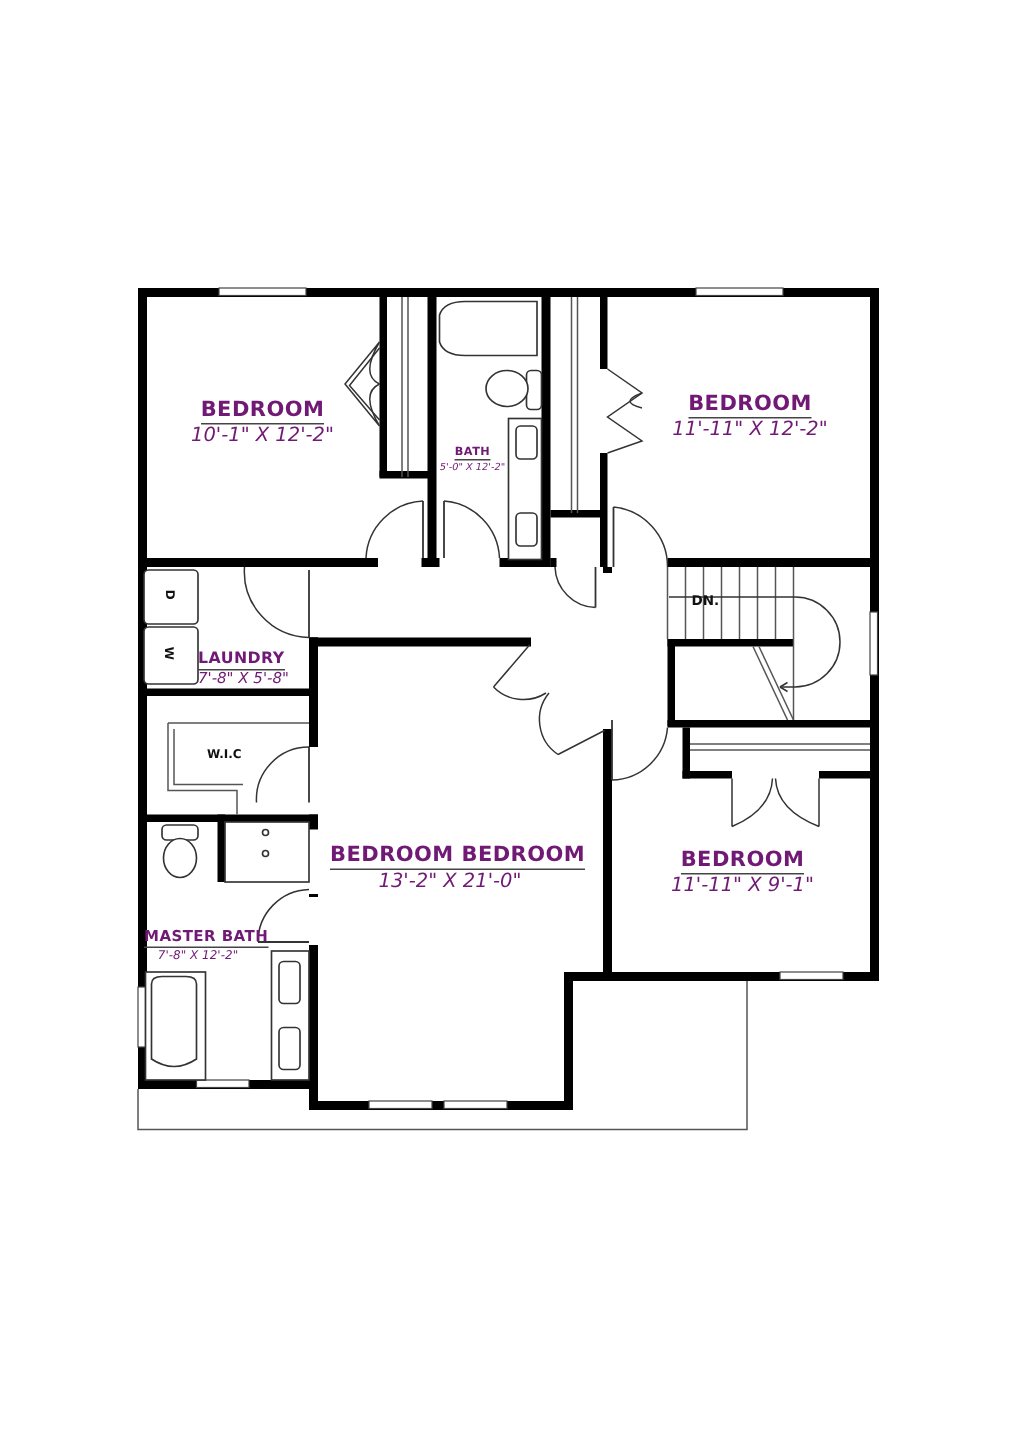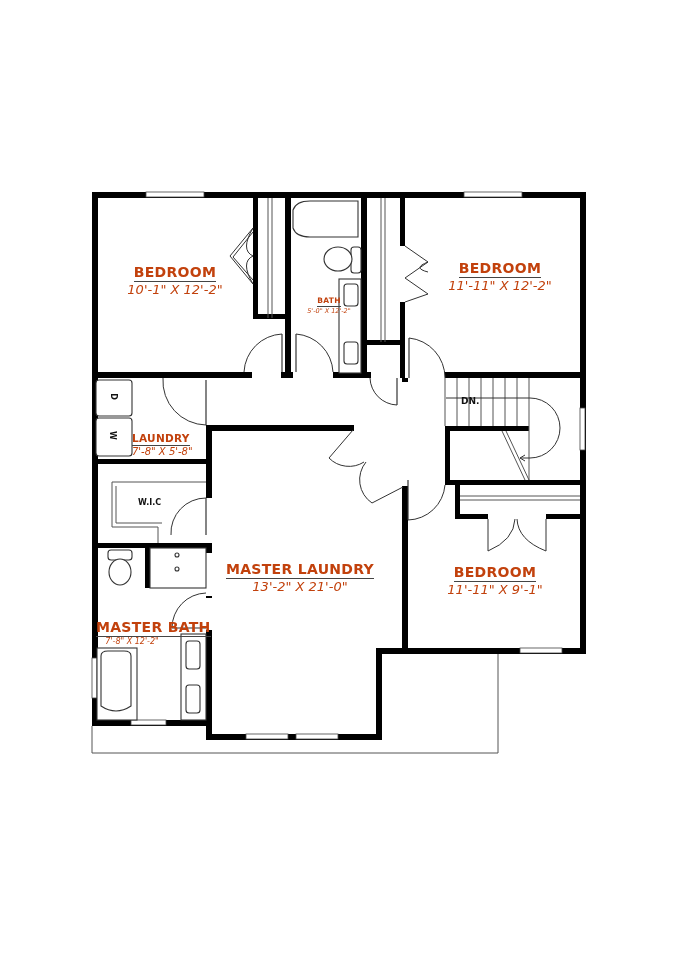--- a/index.html
+++ b/index.html
@@ -4,21 +4,21 @@
 <style>
   html, body { margin: 0; padding: 0; background: #ffffff; }
   body { width: 678px; height: 959px; position: relative; overflow: hidden; font-family: "DejaVu Sans", sans-serif; }
   #plan { position: absolute; left: 0; top: 0; width: 678px; height: 959px; }
   .wall { fill: #000; }
   .thin { fill: none; stroke: #555; stroke-width: 1; }
   .thin2 { fill: none; stroke: #333; stroke-width: 1.2; }
   .win { fill: #fff; stroke: #444; stroke-width: 0.8; }
   .swing { fill: none; stroke: #333; stroke-width: 1; }
   .fixture { fill: #fff; stroke: #333; stroke-width: 1.1; }
-  .label { position: absolute; text-align: center; color: #c2410c; white-space: nowrap; }
+  .label { position: absolute; text-align: center; color: #701a75; white-space: nowrap; }
   .room-name { font-family: "DejaVu Sans", sans-serif; font-weight: bold; letter-spacing: 0.3px; display: inline-block; border-bottom: 1px solid #444; padding-bottom: 1px; }
   .room-dim { font-family: "DejaVu Sans", sans-serif; font-style: italic; display: block; }
   .lg .room-name { font-size: 14px; }
   .lg .room-dim { font-size: 13px; }
   .md .room-name { font-size: 10.5px; }
   .md .room-dim { font-size: 10px; }
   .sm .room-name { font-size: 7.5px; }
   .sm .room-dim { font-size: 6.5px; }
   .tag { position: absolute; font-weight: bold; font-size: 9px; color: #111; }
   .appl { position: absolute; font-weight: bold; font-size: 8px; color: #111; transform: rotate(90deg); }
@@ -200,44 +200,44 @@
     <rect class="fixture" x="186" y="641" width="14" height="28" rx="3"></rect>
     <rect class="fixture" x="186" y="685" width="14" height="28" rx="3"></rect>
   </g>
 </svg>
 
 <div class="label lg" style="left:110px; top:262px; width:130px;">
   <span class="room-name">BEDROOM</span>
   <span class="room-dim">10'-1" X 12'-2"</span>
 </div>
 
-<div class="label sm" style="left:304px; top:288px; width:50px;">
+<div class="label sm" style="left:290px; top:288px; width:50px;">
   <span class="room-name">BATH</span>
   <span class="room-dim">5'-0" X 12'-2"</span>
 </div>
 
 <div class="label lg" style="left:430px; top:258px; width:140px;">
   <span class="room-name">BEDROOM</span>
   <span class="room-dim">11'-11" X 12'-2"</span>
 </div>
 
 <div class="label md" style="left:132px; top:427px; width:54px;">
   <span class="room-name">LAUNDRY</span>
   <span class="room-dim">7'-8" X 5'-8"</span>
 </div>
 
 <div class="tag" style="left:138px; top:498px; font-size:8px;text-align:center;">W.I.C</div>
 
 <div class="label md" style="left:96px; top:607px; width:72px;">
-  <span class="room-name" style="font-size:14px;margin-top:12px;">MASTER BATH</span>
+  <span class="room-name" style="font-size:10px;margin-top:12px;">MASTER BATH</span>
   <span class="room-dim" style="font-size:8px;">7'-8" X 12'-2"</span>
 </div>
 
 <div class="label lg" style="left:220px; top:559px; width:160px;">
-  <span class="room-name">MASTER LAUNDRY</span>
+  <span class="room-name">BEDROOM BEDROOM</span>
   <span class="room-dim">13'-2" X 21'-0"</span>
 </div>
 
 <div class="label lg" style="left:425px; top:562px; width:140px;">
   <span class="room-name">BEDROOM</span>
   <span class="room-dim">11'-11" X 9'-1"</span>
 </div>
 
 <div class="tag" style="left:425px; top:396px;margin-left:36px;">DN.</div>
 <div class="appl" style="left:110px; top:392px;">D</div>

